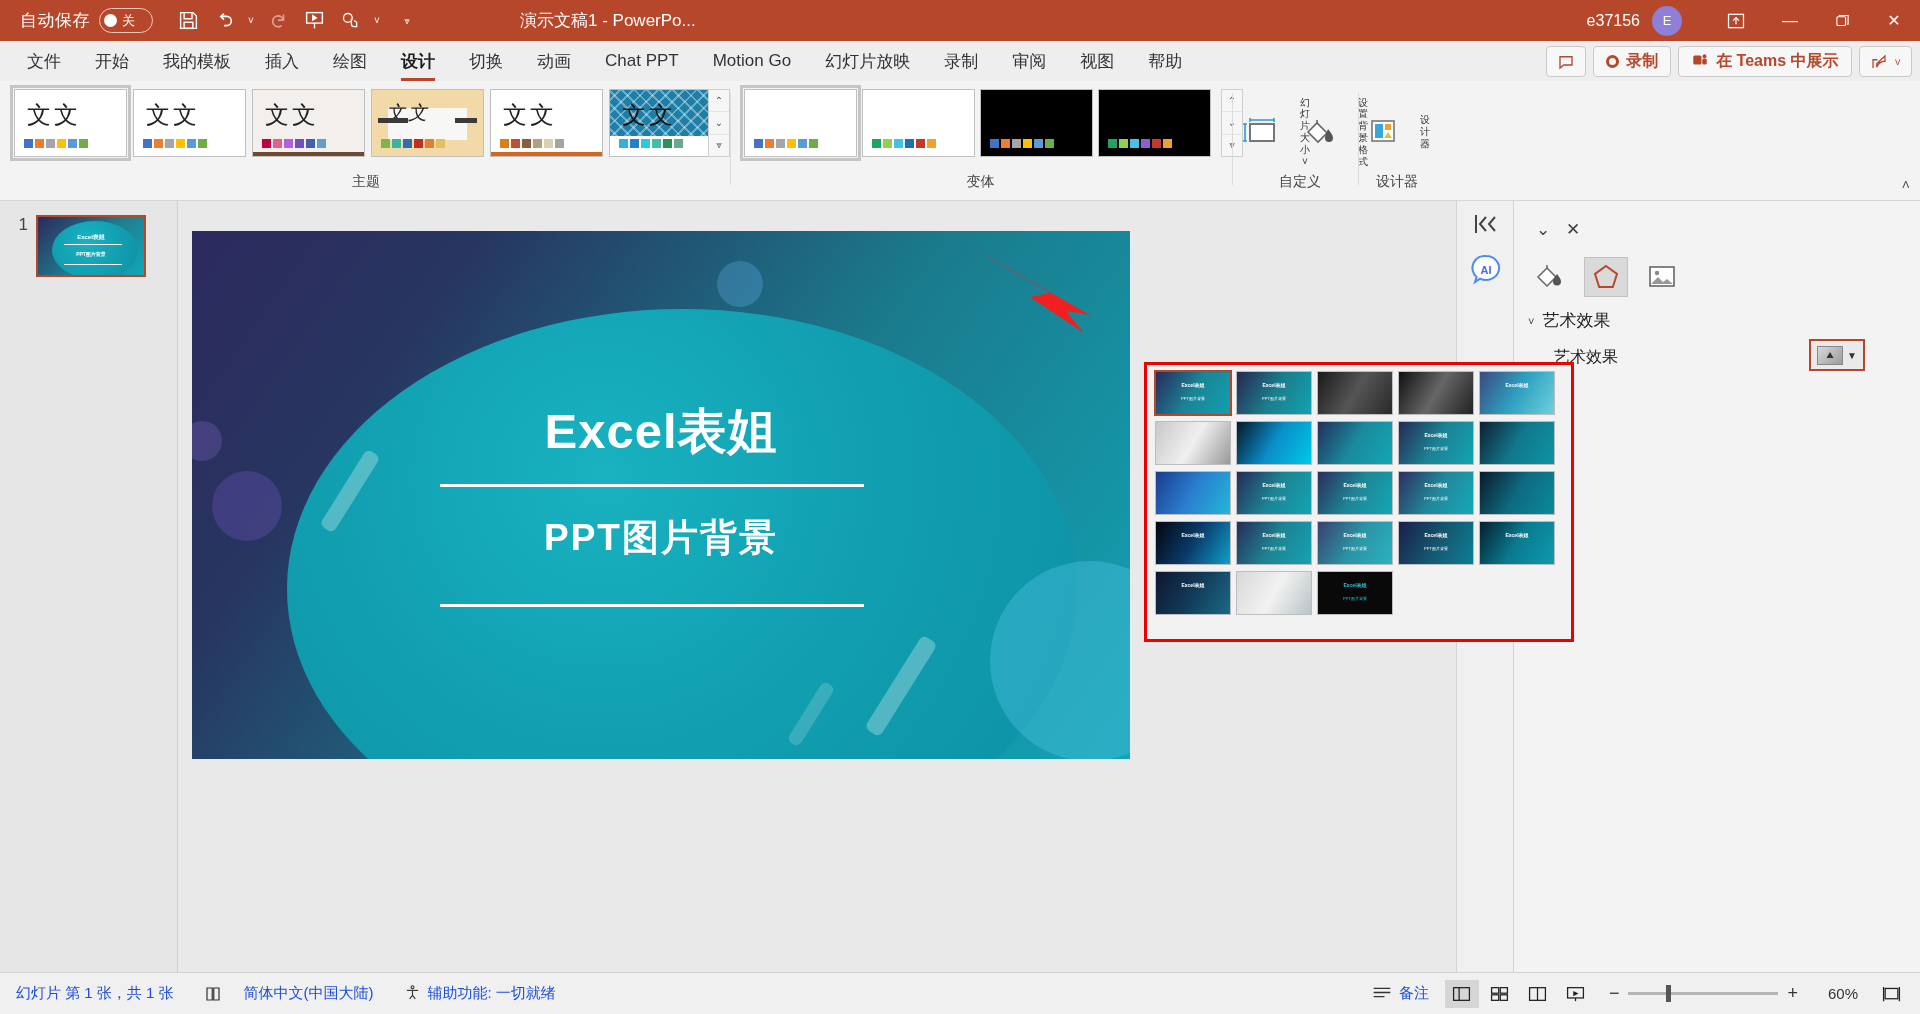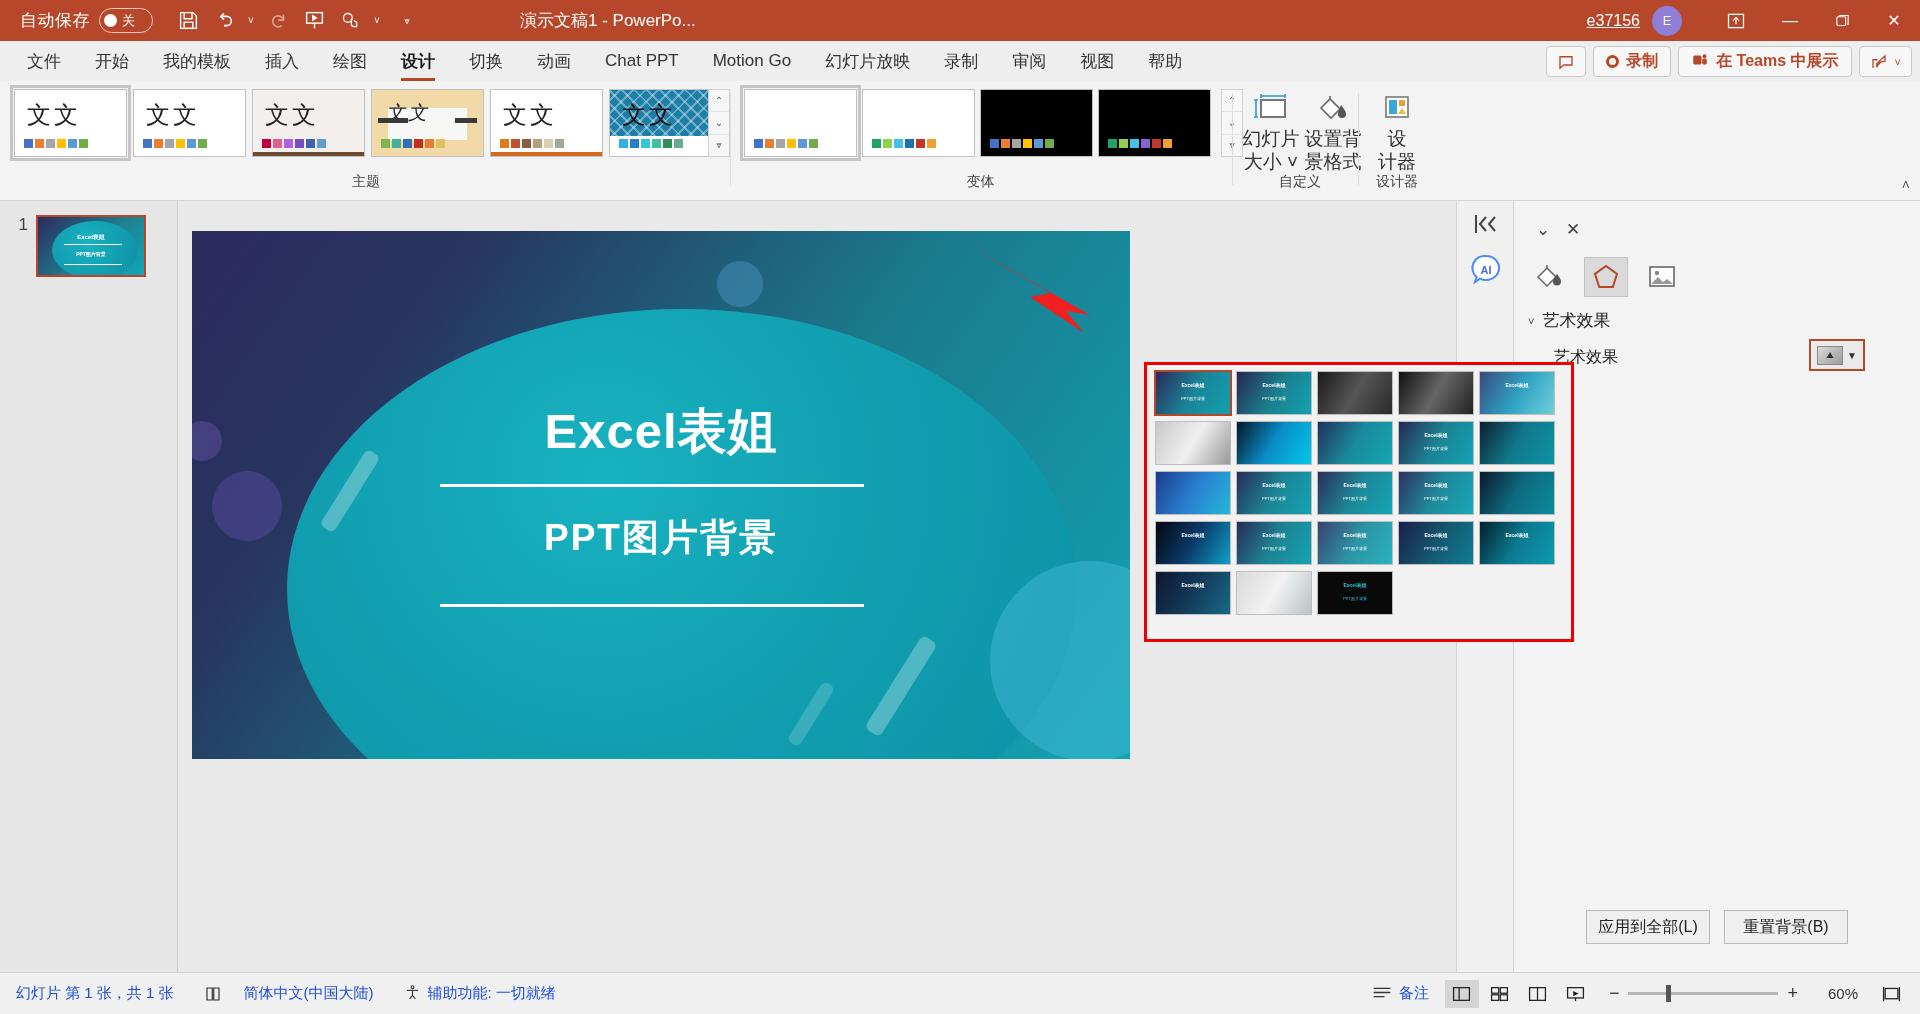--- a/index.html
+++ b/index.html
@@ -38,21 +38,21 @@
   .searchbox {
     position:absolute; left:612px; top:5px; width:418px; height:31px;
     background:#fbcdbd; display:flex; align-items:center; padding-left:14px; gap:12px;
   }
   .searchbox .sicon { color:#6b2d1c; font-size:15px; }
   .searchbox .stext { color:#6b2d1c; font-size:15px; }
   .acct {
     position:absolute; right:238px; top:0; height:41px; display:flex;
     align-items:center; gap:12px;
   }
-  .acct .name { color:#fff; font-size:16px;text-decoration:underline; }
+  .acct .name { color:#fff; font-size:16px; }
   .avatar {
     width:30px; height:30px; border-radius:50%; background:#8f7fd6;
     color:#fff; font-size:13px; display:flex; align-items:center; justify-content:center;
   }
   .winbtns { position:absolute; right:0; top:0; height:41px; display:flex; }
   .winbtn {
     width:52px; height:41px; display:flex; align-items:center; justify-content:center;
     color:#fff; font-size:16px;
   }
   .winbtn.ribbonopt { width:56px; font-size:17px; }
@@ -112,22 +112,22 @@
     display:flex; flex-direction:column; border:1px solid #cfcfcf; background:#f6f6f6;
   }
   .scroller div {
     flex:1; display:flex; align-items:center; justify-content:center;
     font-size:10px; color:#555; border-bottom:1px solid #e2e2e2;
   }
   .scroller div:last-child { border-bottom:none; }
 
   .bigbtn {
     position:absolute; top:10px; width:62px; height:82px;
-    display:flex; flex-direction:column; align-items:center; gap:4px;
-    font-size:19px; color:#333; text-align:center; line-height:1.18;
+    display:flex; flex-direction:row; align-items:center; gap:20px;
+    font-size:10px; color:#333; text-align:center; line-height:1.18;
   }
   .bigbtn .bi { height:38px; display:flex; align-items:center; justify-content:center; }
   .collapse-ribbon {
     position:absolute; right:10px; top:96px; font-size:14px; color:#555;
   }
 
   
   .slidepane {
     position:absolute; left:0; top:201px; width:178px; bottom:42px; background:#e6e6e6;
     border-right:1px solid #cfcfcf;
@@ -657,24 +657,20 @@
       <span>艺术效果</span>
     </div>
 
     <div class="rowlabel">艺术效果</div>
 
     <div class="effbtn">
       <span class="mini">⛰</span>
       <span style="font-size:10px;color:#333">▼</span>
     </div>
 
-    <div class="applybar">
-      <div class="applybtn">应用到全部(L)</div>
-      <div class="applybtn">重置背景(B)</div>
-    </div>
   </div>
 
   <div class="flyout">
     <div class="eff sel" style="background:linear-gradient(120deg,#2a2a5c,#1a8496,#12a0b0)">
       <div class="et1">Excel表姐</div>
       <div class="et2">PPT图片背景</div>
     </div>
     <div class="eff" style="background:linear-gradient(120deg,#272750,#1b7d8c,#13a2b2)">
       <div class="et1">Excel表姐</div>
       <div class="et2">PPT图片背景</div>

